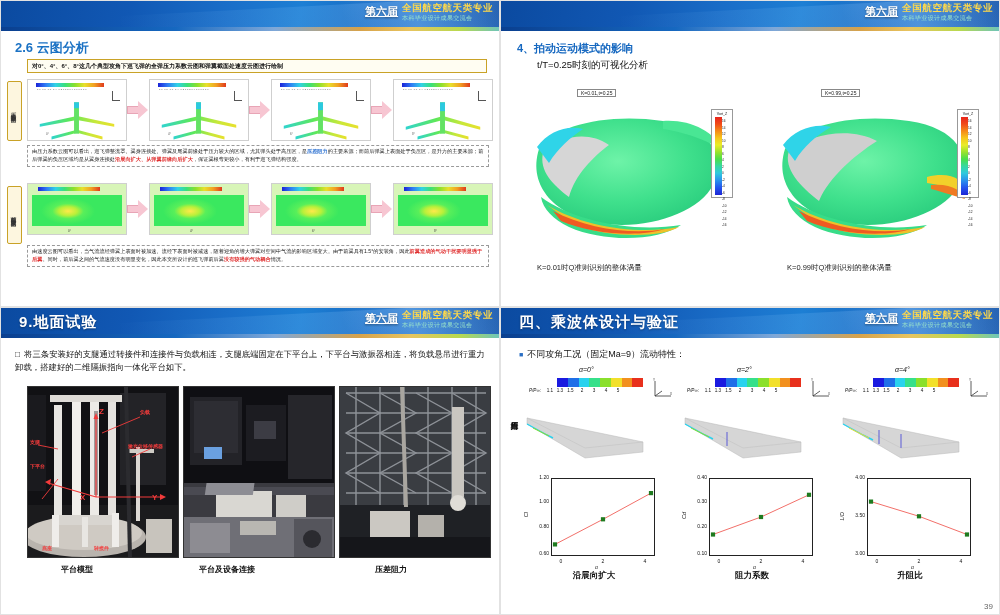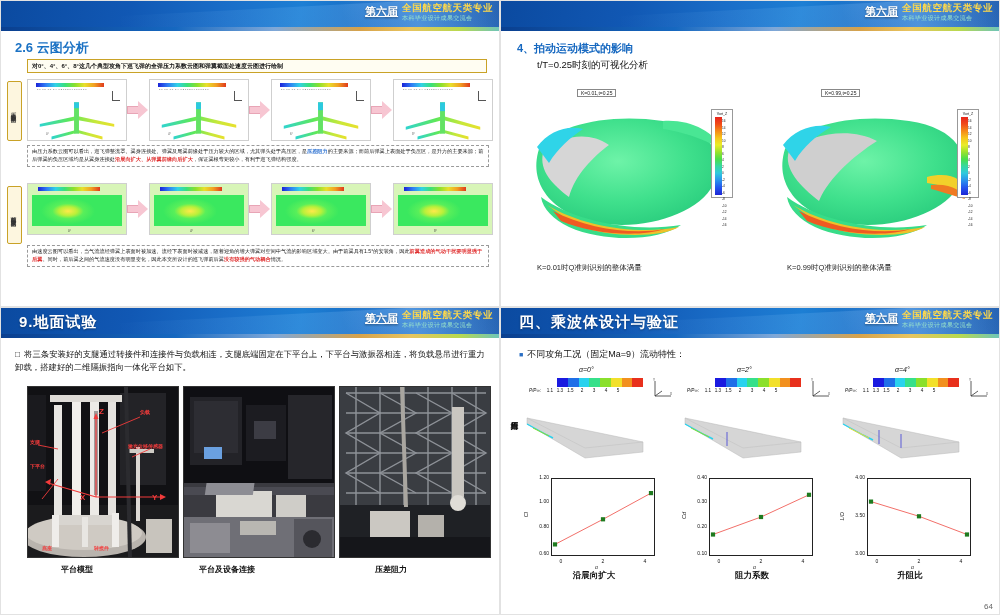--- a/index.html
+++ b/index.html
@@ -648,16 +648,16 @@
       <div class="cxlab">α</div>
       <svg class="cseries" style="position:absolute;left:36px;top:10px;" width="104" height="78" viewBox="0 0 104 78">
           <path d="M4.0 56.5 L52.0 39.0 L100.0 16.8" fill="none" stroke="#f2706a" stroke-width="1"></path>
           <rect x="1.9" y="54.4" width="4.2" height="4.2" fill="#1f7a1f"></rect>
           <rect x="49.9" y="36.9" width="4.2" height="4.2" fill="#1f7a1f"></rect>
           <rect x="97.9" y="14.7" width="4.2" height="4.2" fill="#1f7a1f"></rect>
         </svg>
       <div class="ctitle">阻力系数</div>
     </div>
 
-    <div class="pagenum">64</div>
+    <div class="pagenum">39</div>
   </div>
 
 </div>
 
 </body></html>

